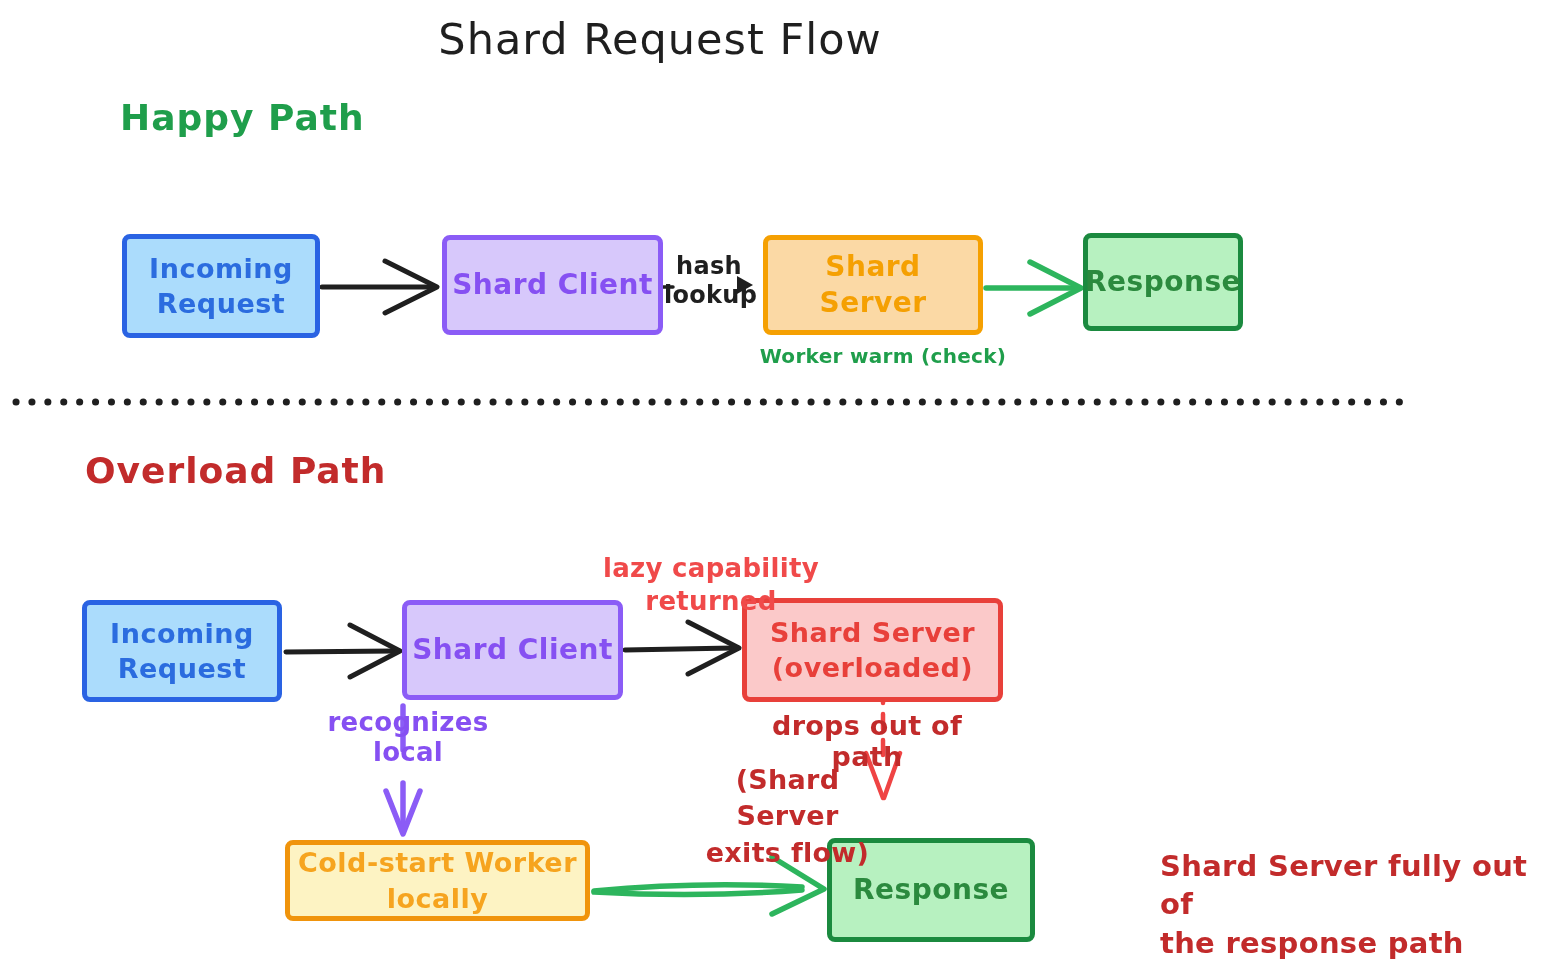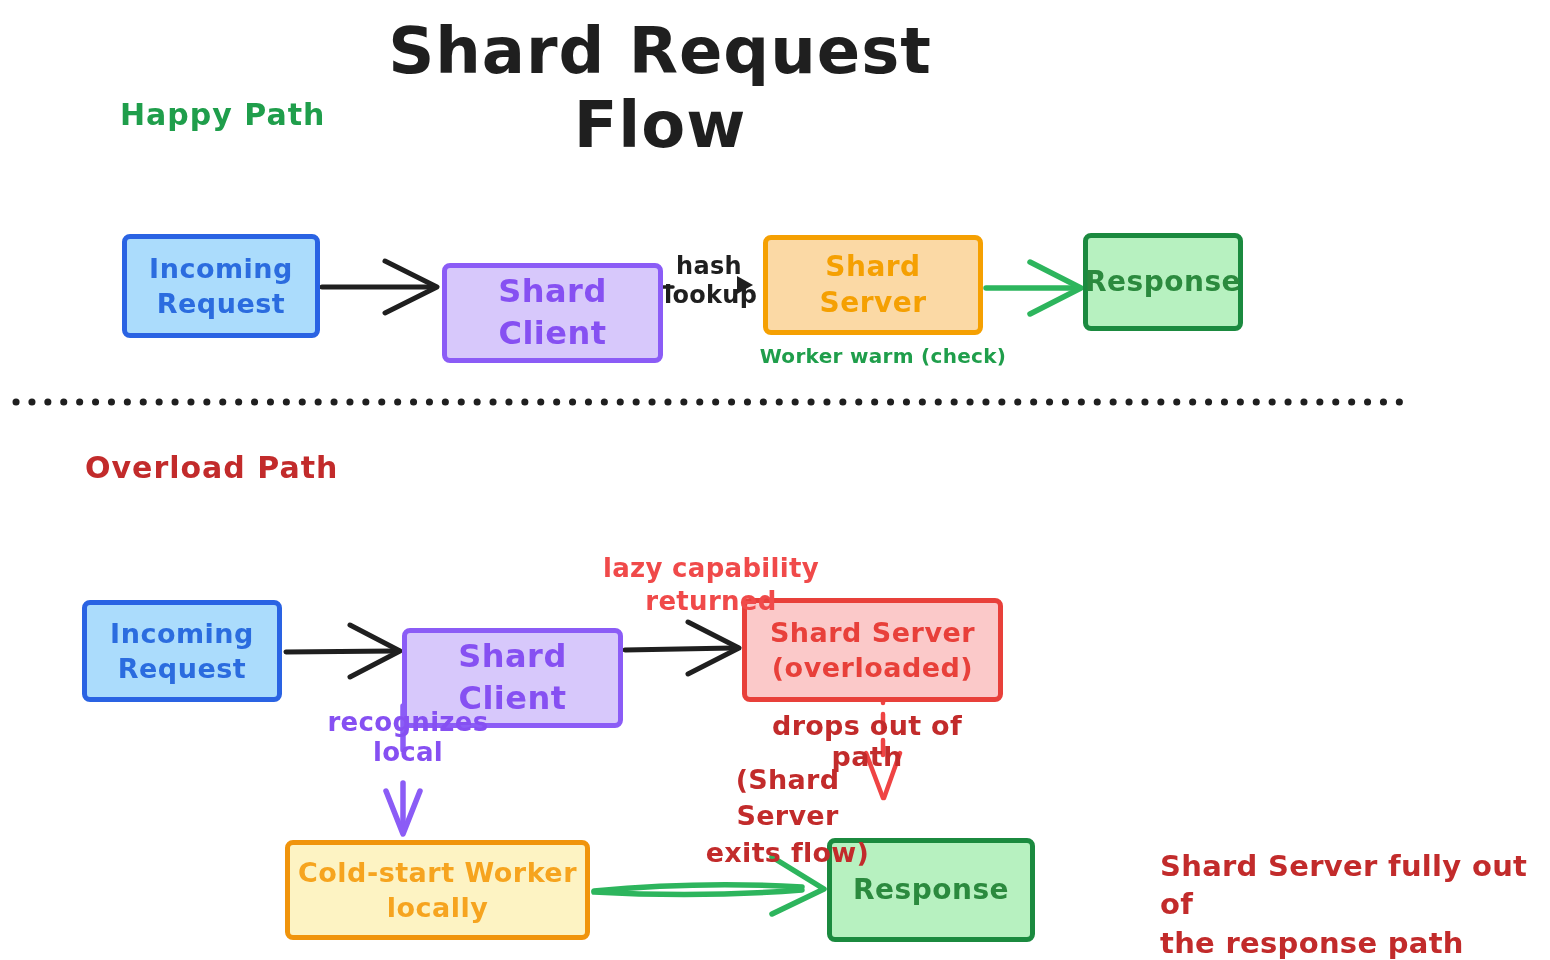--- a/index.html
+++ b/index.html
@@ -1,40 +1,40 @@
 <!DOCTYPE html>
 <html style="--ink: #1f1f1f; --green-heading: #1f9e4b; --red-dark: #c22b2b; --red-bright: #f04a4a; --red-arrow: #ef4444; --blue-border: #2a63e3; --blue-fill: #abdcfc; --blue-text: #2b6cdf; --purple-border: #8b5cf6; --purple-fill: #d7c8fb; --purple-text: #8650f2; --orange-border: #f5a002; --orange-fill: #fbd9a5; --orange-text: #f5a002; --green-border: #1b8a3f; --green-fill: #b7f1c0; --green-text: #2b8a3e; --green-arrow: #2db55d; --pink-border: #e8403a; --pink-fill: #fbc9c9; --pink-text: #e8403a; --yellow-border: #f0940c; --yellow-fill: #fdf3c3; --yellow-text: #f6a41f;"><head>
 <meta charset="utf-8">
 <style>
   html,body{margin:0;padding:0;background:#ffffff;}
   body{width:1550px;height:960px;position:relative;overflow:hidden;
        font-family:"DejaVu Sans", sans-serif;}
   .abs{position:absolute;}
   .title{left:330px;top:14px;width:660px;text-align:center;
-         font-size:64px;font-weight:700;color:var(--ink);letter-spacing:1px;}
-  .section-heading{font-size:30px;font-weight:700;letter-spacing:1px;}
+         font-size:43px;font-weight:400;color:var(--ink);letter-spacing:1px;}
+  .section-heading{font-size:36px;font-weight:700;letter-spacing:1px;}
   .heading-happy{left:120px;top:97px;color:var(--green-heading);}
   .heading-overload{left:85px;top:450px;color:var(--red-dark);}
   .node{position:absolute;box-sizing:border-box;border:5px solid;border-radius:8px;
         display:flex;align-items:center;justify-content:center;text-align:center;
         white-space:pre-line;font-weight:700;line-height:1.3;letter-spacing:0.5px;}
   .n-blue  {background:var(--blue-fill);  border-color:var(--blue-border);  color:var(--blue-text);  font-size:27px;}
-  .n-purple{background:var(--purple-fill);border-color:var(--purple-border);color:var(--purple-text);font-size:32px;margin-top:28px;}
+  .n-purple{background:var(--purple-fill);border-color:var(--purple-border);color:var(--purple-text);font-size:28px;}
   .n-orange{background:var(--orange-fill);border-color:var(--orange-border);color:var(--orange-text);font-size:28px;}
   .n-green {background:var(--green-fill); border-color:var(--green-border); color:var(--green-text); font-size:28px;}
   .n-pink  {background:var(--pink-fill);  border-color:var(--pink-border);  color:var(--pink-text);  font-size:27px;}
   .n-yellow{background:var(--yellow-fill);border-color:var(--yellow-border);color:var(--yellow-text);font-size:27px;}
   .hp-incoming {left:122px;top:234px;width:198px;height:104px;}
   .hp-client   {left:442px;top:235px;width:221px;height:100px;}
   .hp-server   {left:763px;top:235px;width:220px;height:100px;}
   .hp-response {left:1083px;top:233px;width:160px;height:98px;}
   .ol-incoming {left:82px;top:600px;width:200px;height:102px;}
   .ol-client   {left:402px;top:600px;width:221px;height:100px;}
   .ol-server   {left:742px;top:598px;width:261px;height:104px;}
-  .cold-start  {left:285px;top:840px;width:305px;height:100px;}
+  .cold-start  {left:285px;top:840px;width:305px;height:81px;}
   .ol-response {left:827px;top:838px;width:208px;height:104px;}
   .ann{position:absolute;font-weight:700;white-space:pre-line;letter-spacing:0.3px;}
   .ann-hash      {left:664px;top:252px;width:90px;text-align:center;font-size:24px;line-height:1.22;color:var(--ink);}
   .ann-warm      {left:743px;top:344px;width:280px;text-align:center;font-size:20px;color:var(--green-heading);}
   .ann-lazy      {left:596px;top:552px;width:230px;text-align:center;font-size:26px;line-height:1.25;color:var(--red-bright);}
   .ann-drops     {left:742px;top:710px;width:250px;text-align:center;font-size:27px;color:var(--red-dark);}
   .ann-exits     {left:680px;top:762px;width:215px;text-align:center;font-size:27px;line-height:1.35;color:var(--red-dark);}
   .ann-recognizes{left:303px;top:707px;width:210px;text-align:center;font-size:26px;color:var(--purple-text);}
   .ann-fullyout  {left:1160px;top:847px;width:390px;text-align:left;font-size:29px;line-height:1.32;color:var(--red-dark);}
   svg.overlay{position:absolute;left:0;top:0;pointer-events:none;}

